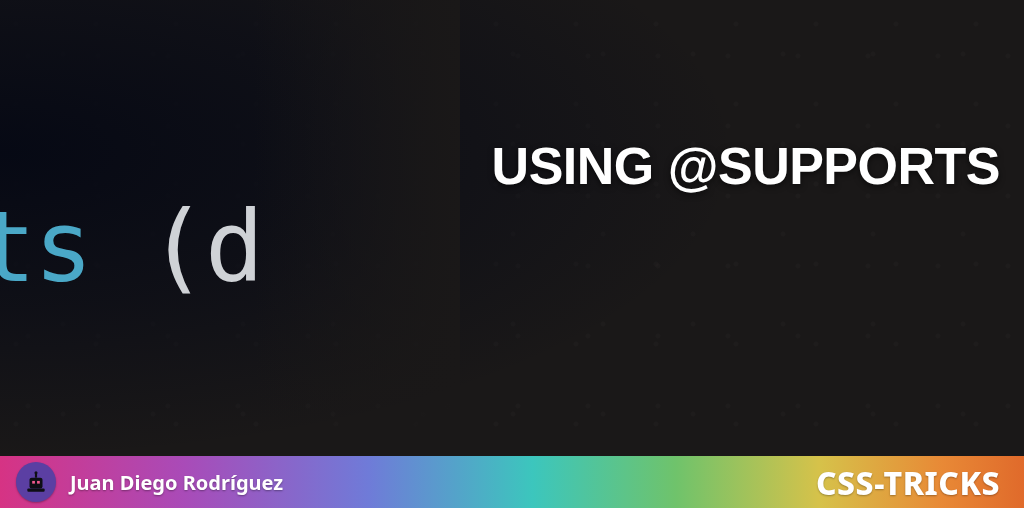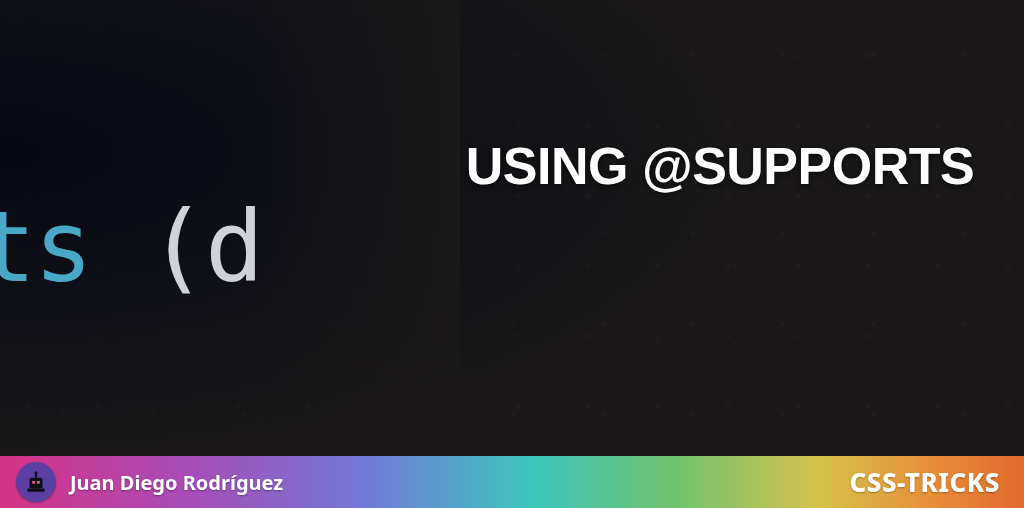--- a/index.html
+++ b/index.html
@@ -6,28 +6,28 @@
 html,body{width:1024px;height:508px;overflow:hidden;font-family:system-ui,-apple-system,sans-serif}
 .card{position:relative;width:1024px;height:508px;background:#1a1818;overflow:hidden}
 .bg-pattern{position:absolute;inset:0;background:#1a1818;opacity:1}
 .bg-pattern::after{content:"";position:absolute;inset:0;background-image:radial-gradient(circle at 20% 30%,rgba(60,55,55,.35) 0 2px,transparent 3px),radial-gradient(circle at 70% 60%,rgba(60,55,55,.35) 0 2px,transparent 3px),radial-gradient(circle at 40% 80%,rgba(60,55,55,.35) 0 2px,transparent 3px);background-size:80px 80px,90px 90px,70px 70px;opacity:.4}
 .vignette{position:absolute;inset:0;background:radial-gradient(ellipse 120% 100% at 0% 30%,rgba(5,8,20,.95) 0%,rgba(10,12,22,.7) 30%,rgba(0,0,0,0) 60%)}
 .code{position:absolute;left:-80px;top:-10px;font-family:"SF Mono",ui-monospace,Menlo,Consolas,monospace;font-size:98px;line-height:1.05;letter-spacing:-2px;white-space:pre;pointer-events:none}
 .code .l1 .kw{color:#4aa8c7}
 .code .l1 .paren{color:#cfd2d6}
 .code .l2 .brace{color:#d4d6d9}
 .code-fade{position:absolute;left:0;top:0;width:460px;height:460px;background:linear-gradient(90deg,rgba(0,0,0,0) 0%,rgba(26,24,24,0) 55%,#1a1818 100%);pointer-events:none}
-.title-wrap{position:absolute;left:440px;top:140px;width:560px;color:#fff;text-align:center}
+.title-wrap{position:absolute;left:440px;top:140px;width:560px;color:#fff;text-align:right}
 .title-wrap h1{font-family:"Arial Narrow","Helvetica Neue Condensed",Impact,sans-serif;font-stretch:condensed;font-weight:800;font-size:52px;line-height:1.02;letter-spacing:-.5px;text-shadow:0 2px 6px rgba(0,0,0,.6)}
 .footer{position:absolute;left:0;right:0;bottom:0;height:52px;display:flex;align-items:center;justify-content:space-between;padding:0 24px 0 16px;background:linear-gradient(90deg,#d63384 0%,#a94bb8 18%,#6f7bd8 36%,#3cc6bd 52%,#6fc36b 66%,#d6c24a 80%,#e88936 92%,#e06a2b 100%)}
 .author{display:flex;align-items:center;gap:14px}
 .avatar{width:40px;height:40px;border-radius:50%;background:#5b3fa3;display:flex;align-items:center;justify-content:center;box-shadow:0 1px 2px rgba(0,0,0,.3)}
 .avatar svg{width:26px;height:26px}
 .author-name{color:#fff;font-weight:700;font-size:20px;text-shadow:0 1px 2px rgba(0,0,0,.35)}
-.brand{color:#fff;font-weight:800;font-size:26px;letter-spacing:.5px;text-shadow:0 1px 2px rgba(0,0,0,.3)}
+.brand{color:#fff;font-weight:800;font-size:32px;letter-spacing:.5px;text-shadow:0 1px 2px rgba(0,0,0,.3)}
 </style>
 </head>
 <body>
 
 <div class="card">
   <div class="bg-pattern"></div>
   <div class="vignette"></div>
 
   <div class="code">
     <div class="l1"><span class="kw">rts</span><span class="paren"> (d</span></div>

